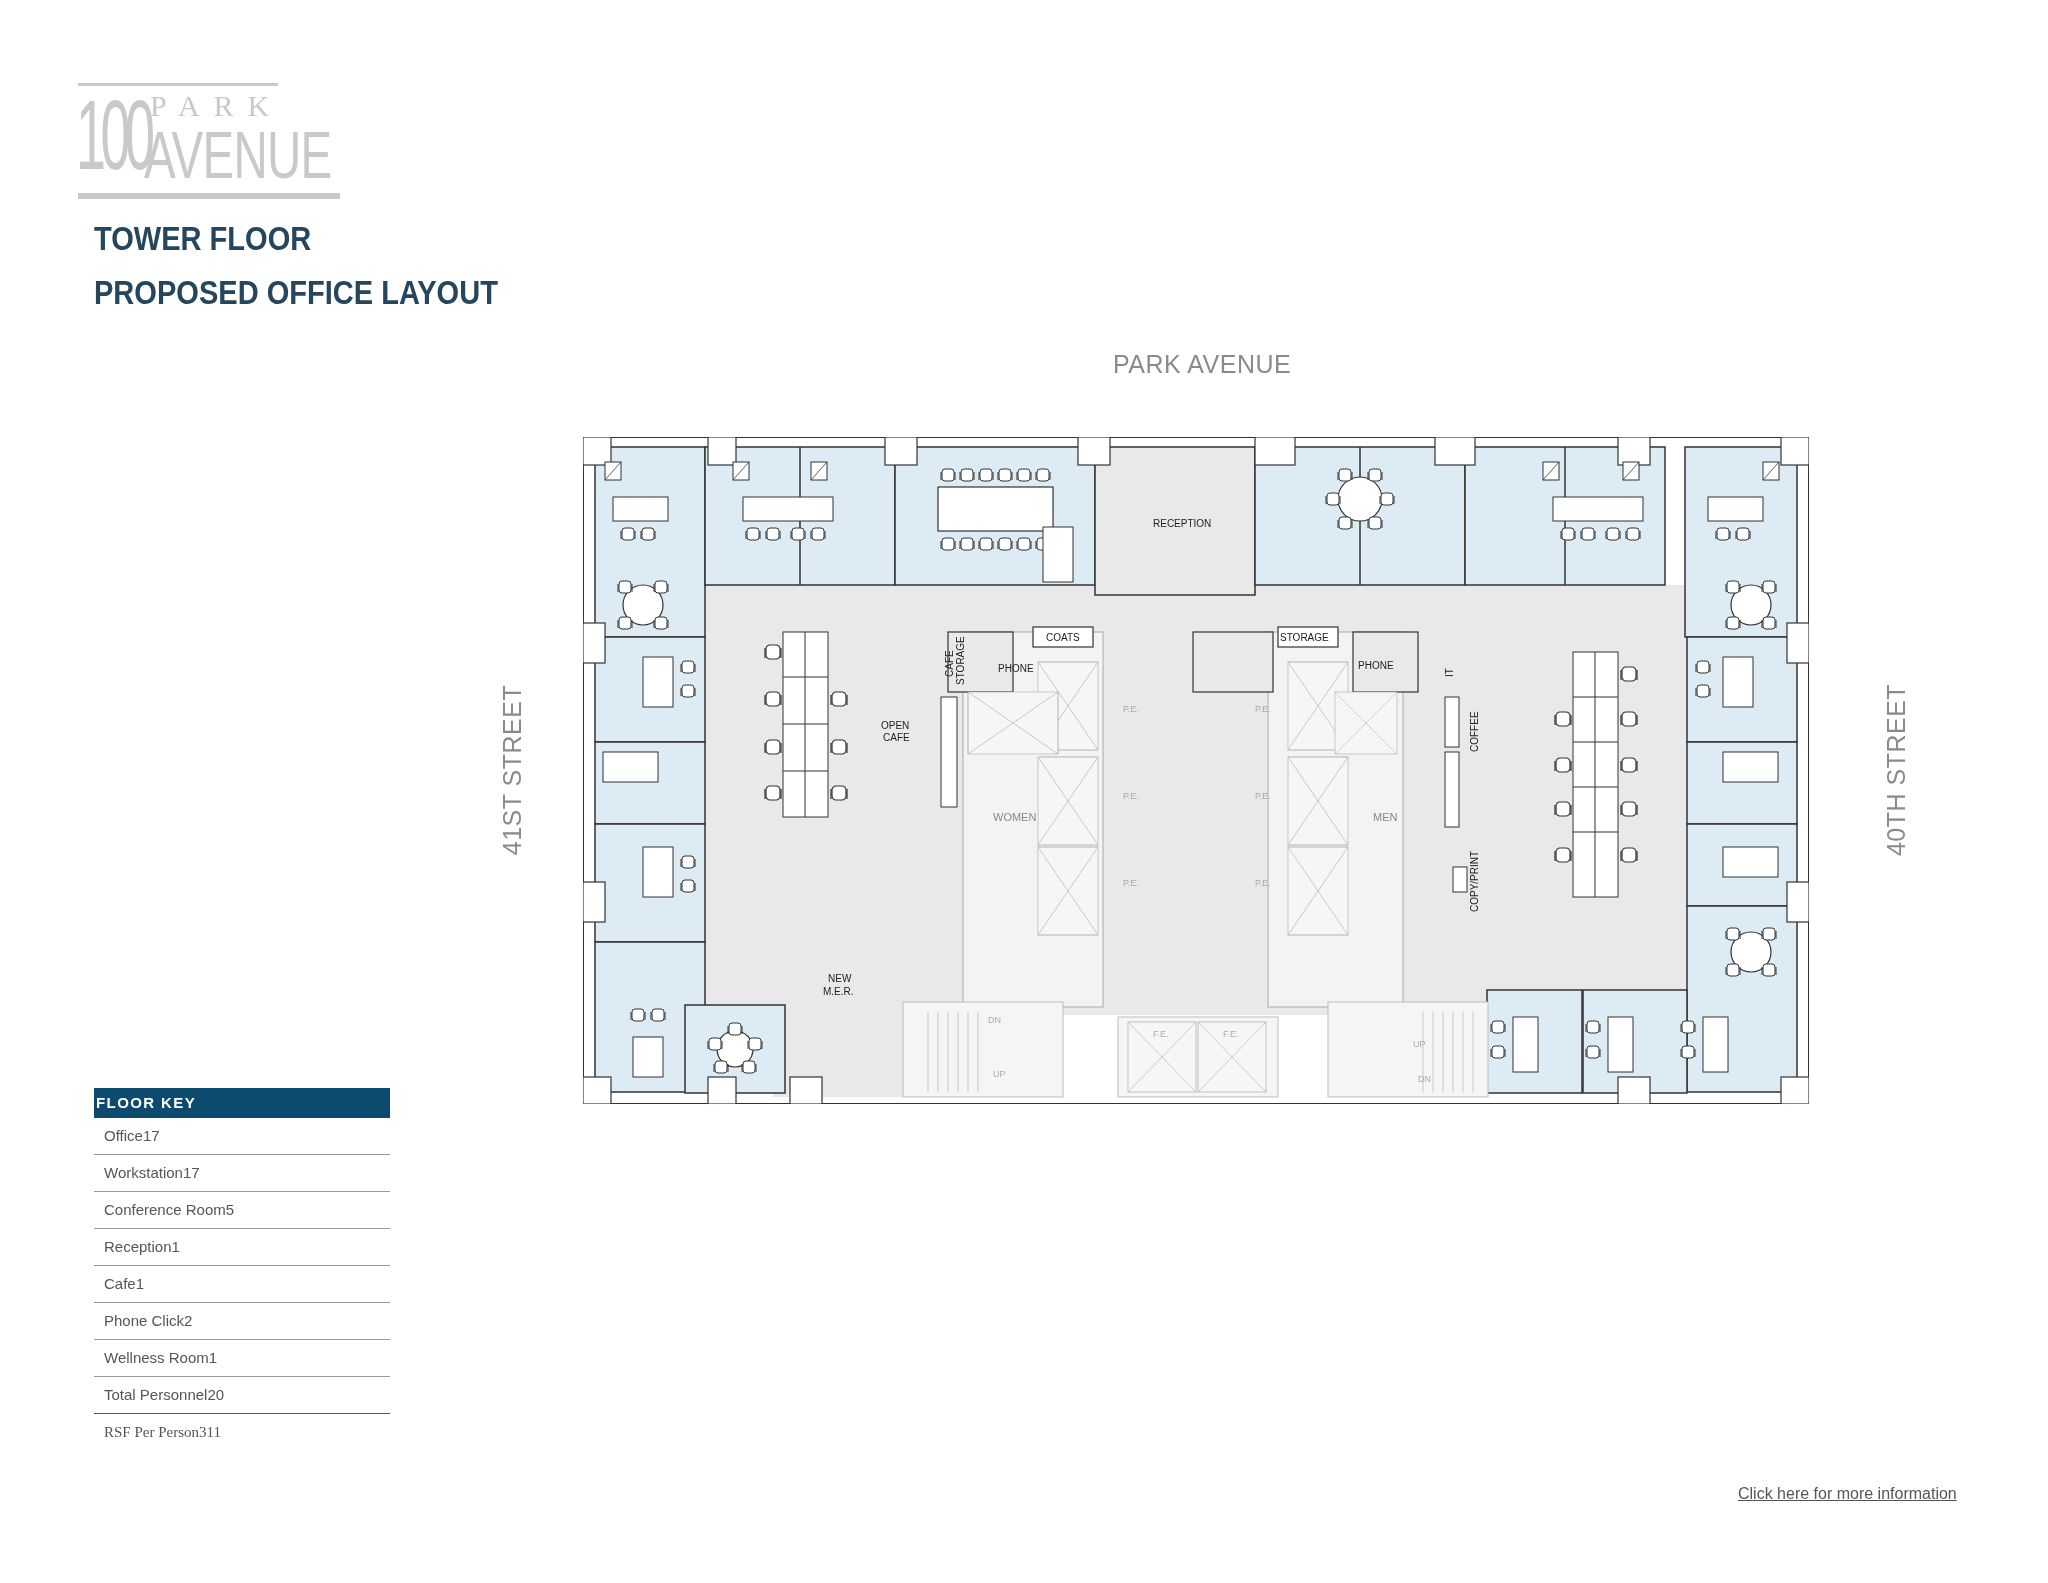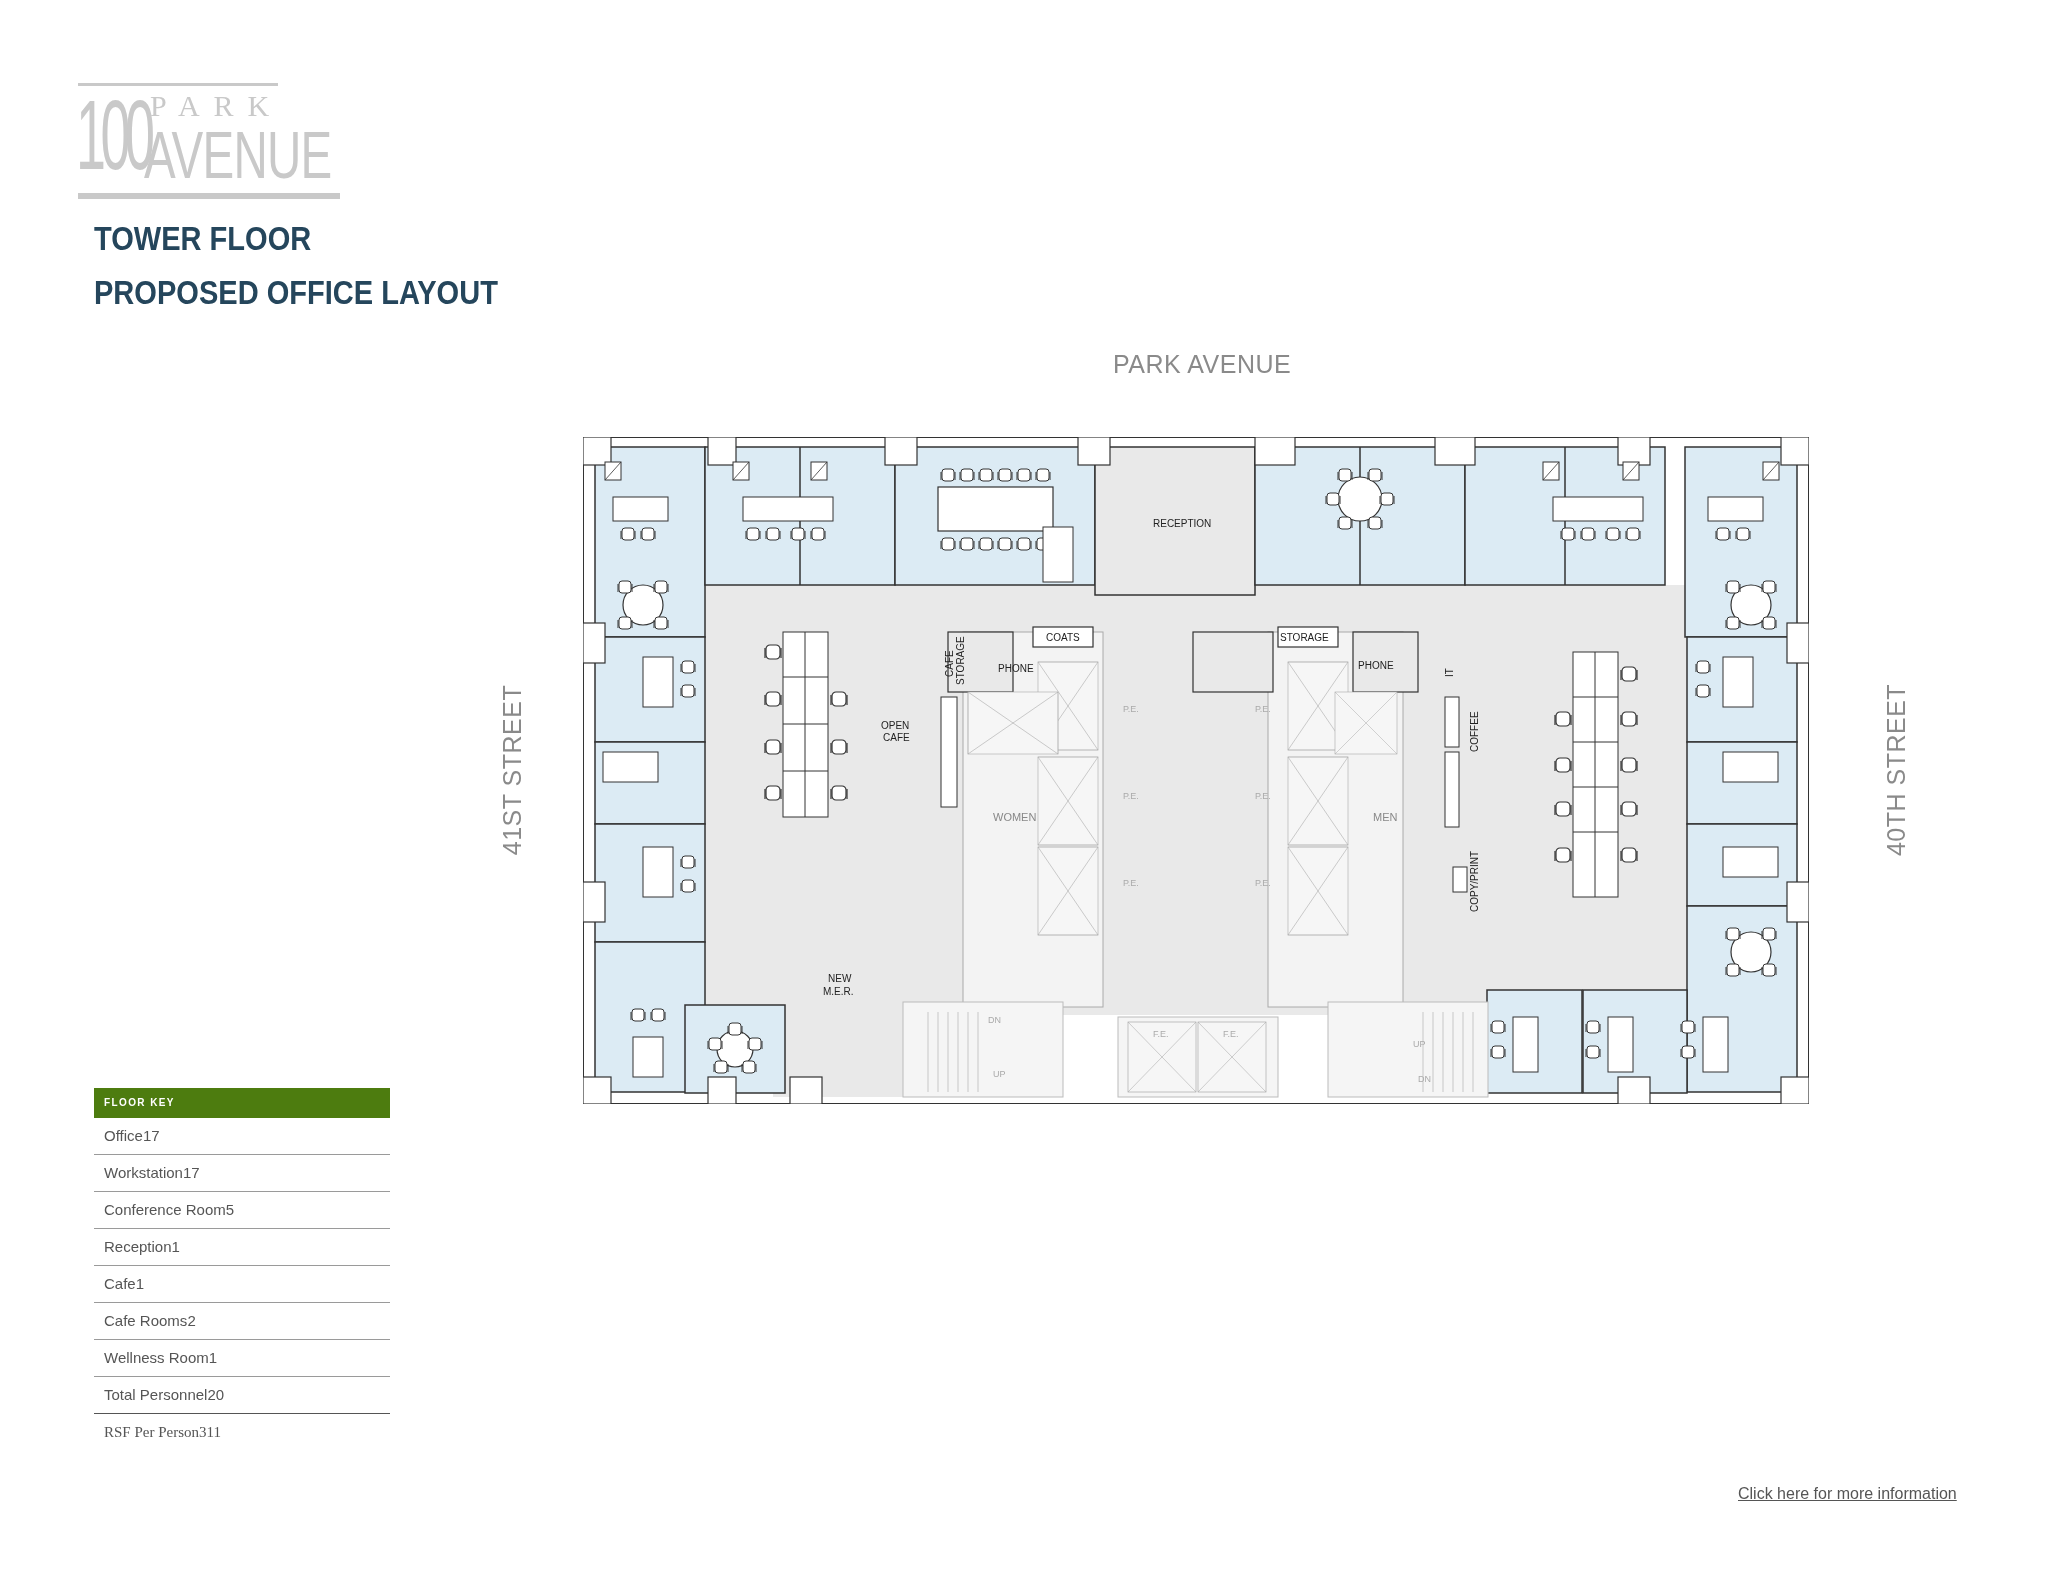--- a/index.html
+++ b/index.html
@@ -16,21 +16,21 @@
   .title1 { top: 222px; font-size: 33px; line-height: 34px; }
   .title2 { top: 276px; font-size: 33px; line-height: 34px; }
 
   .street { color:#8a8a8a; font-size:25px; letter-spacing:0.5px; white-space:nowrap; }
   .park-label { left: 1113px; top: 350px; }
   .st41 { left: 512px; top: 770px; transform: translate(-50%,-50%) rotate(-90deg); }
   .st40 { left: 1896px; top: 770px; transform: translate(-50%,-50%) rotate(-90deg); }
 
   
   .key { left: 94px; top: 1088px; width: 296px; }
-  .key .hdr { background:#4d7c0f; color:#ffffff; font-weight:bold; font-size:10px; letter-spacing:1.4px; padding: 7px 10px; height: 16px; line-height:16px; }
+  .key .hdr { background:#0c4a6e; color:#ffffff; font-weight:bold; font-size:15px; letter-spacing:1.4px; padding: 7px 2px; height: 16px; line-height:16px; }
   .key .row { display:flex; justify-content:flex-start; height:36px; line-height:36px; border-bottom:1px solid #9a9a9a; font-size:15px; color:#555; padding: 0 10px; }
   .key .row:last-child { border-bottom: none; font-family: Liberation Serif, serif; }
   .key .row .v { width: 50px; text-align:left; margin-right: 0px; }
   .key .row.strong { border-bottom:1.5px solid #555; }
 
   .more-link { left: 1738px; top: 1485px; font-size: 16px; color:#555; text-decoration: underline; cursor: pointer; }
 
   .plan { left: 583px; top: 437px; width: 1226px; height: 667px; }
   .plan svg { display:block; }
   .lbl { font-family: "Liberation Sans", sans-serif; fill:#222; font-size:10px; }
@@ -348,21 +348,21 @@
     </div>
   <div class="row">
       <span>Reception</span>
       <span class="v">1</span>
     </div>
   <div class="row">
       <span>Cafe</span>
       <span class="v">1</span>
     </div>
   <div class="row">
-      <span>Cafe Rooms</span>
+      <span>Phone Click</span>
       <span class="v">2</span>
     </div>
   <div class="row">
       <span>Wellness Room</span>
       <span class="v">1</span>
     </div>
   <div class="row strong">
       <span>Total Personnel</span>
       <span class="v">20</span>
     </div>

